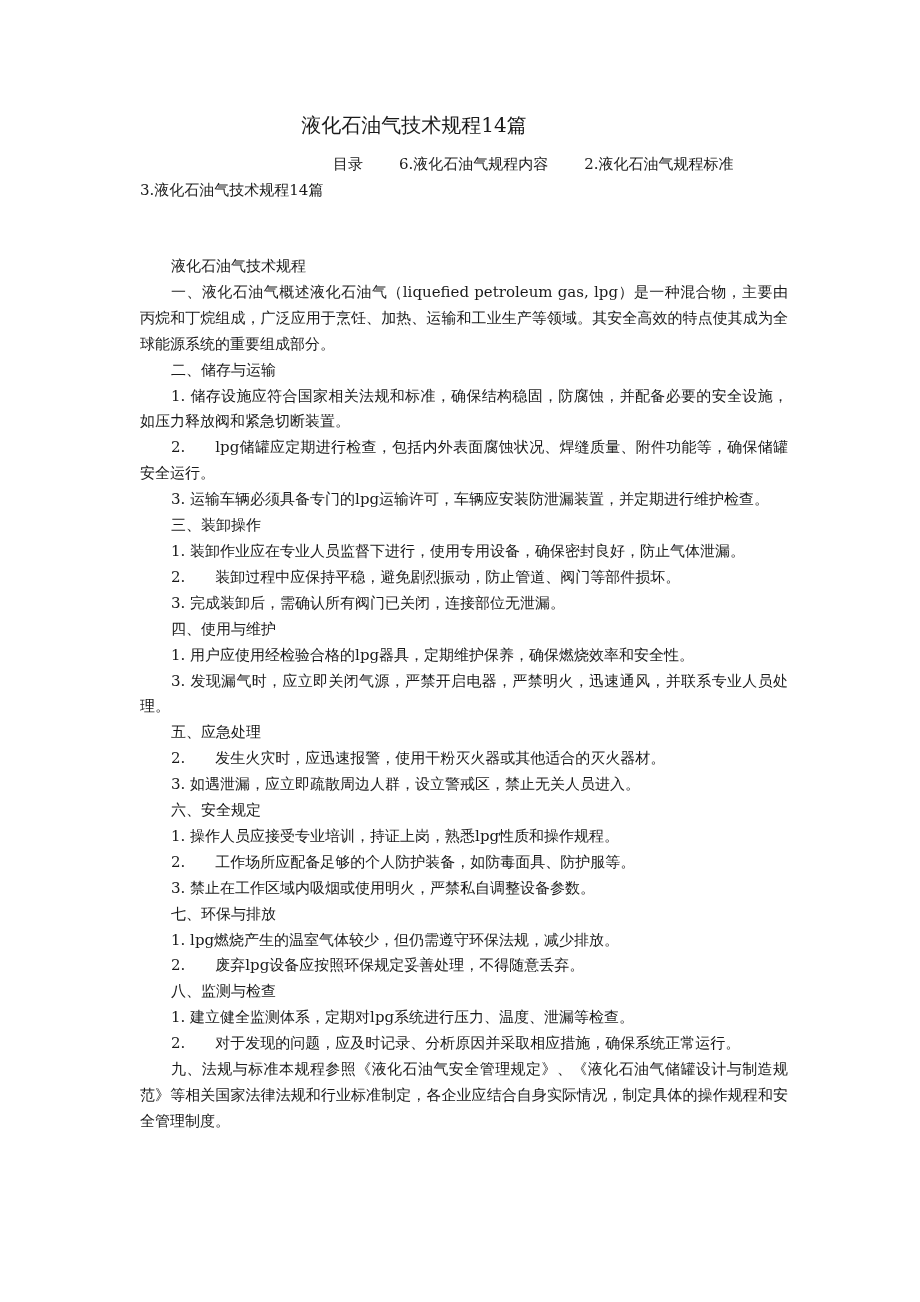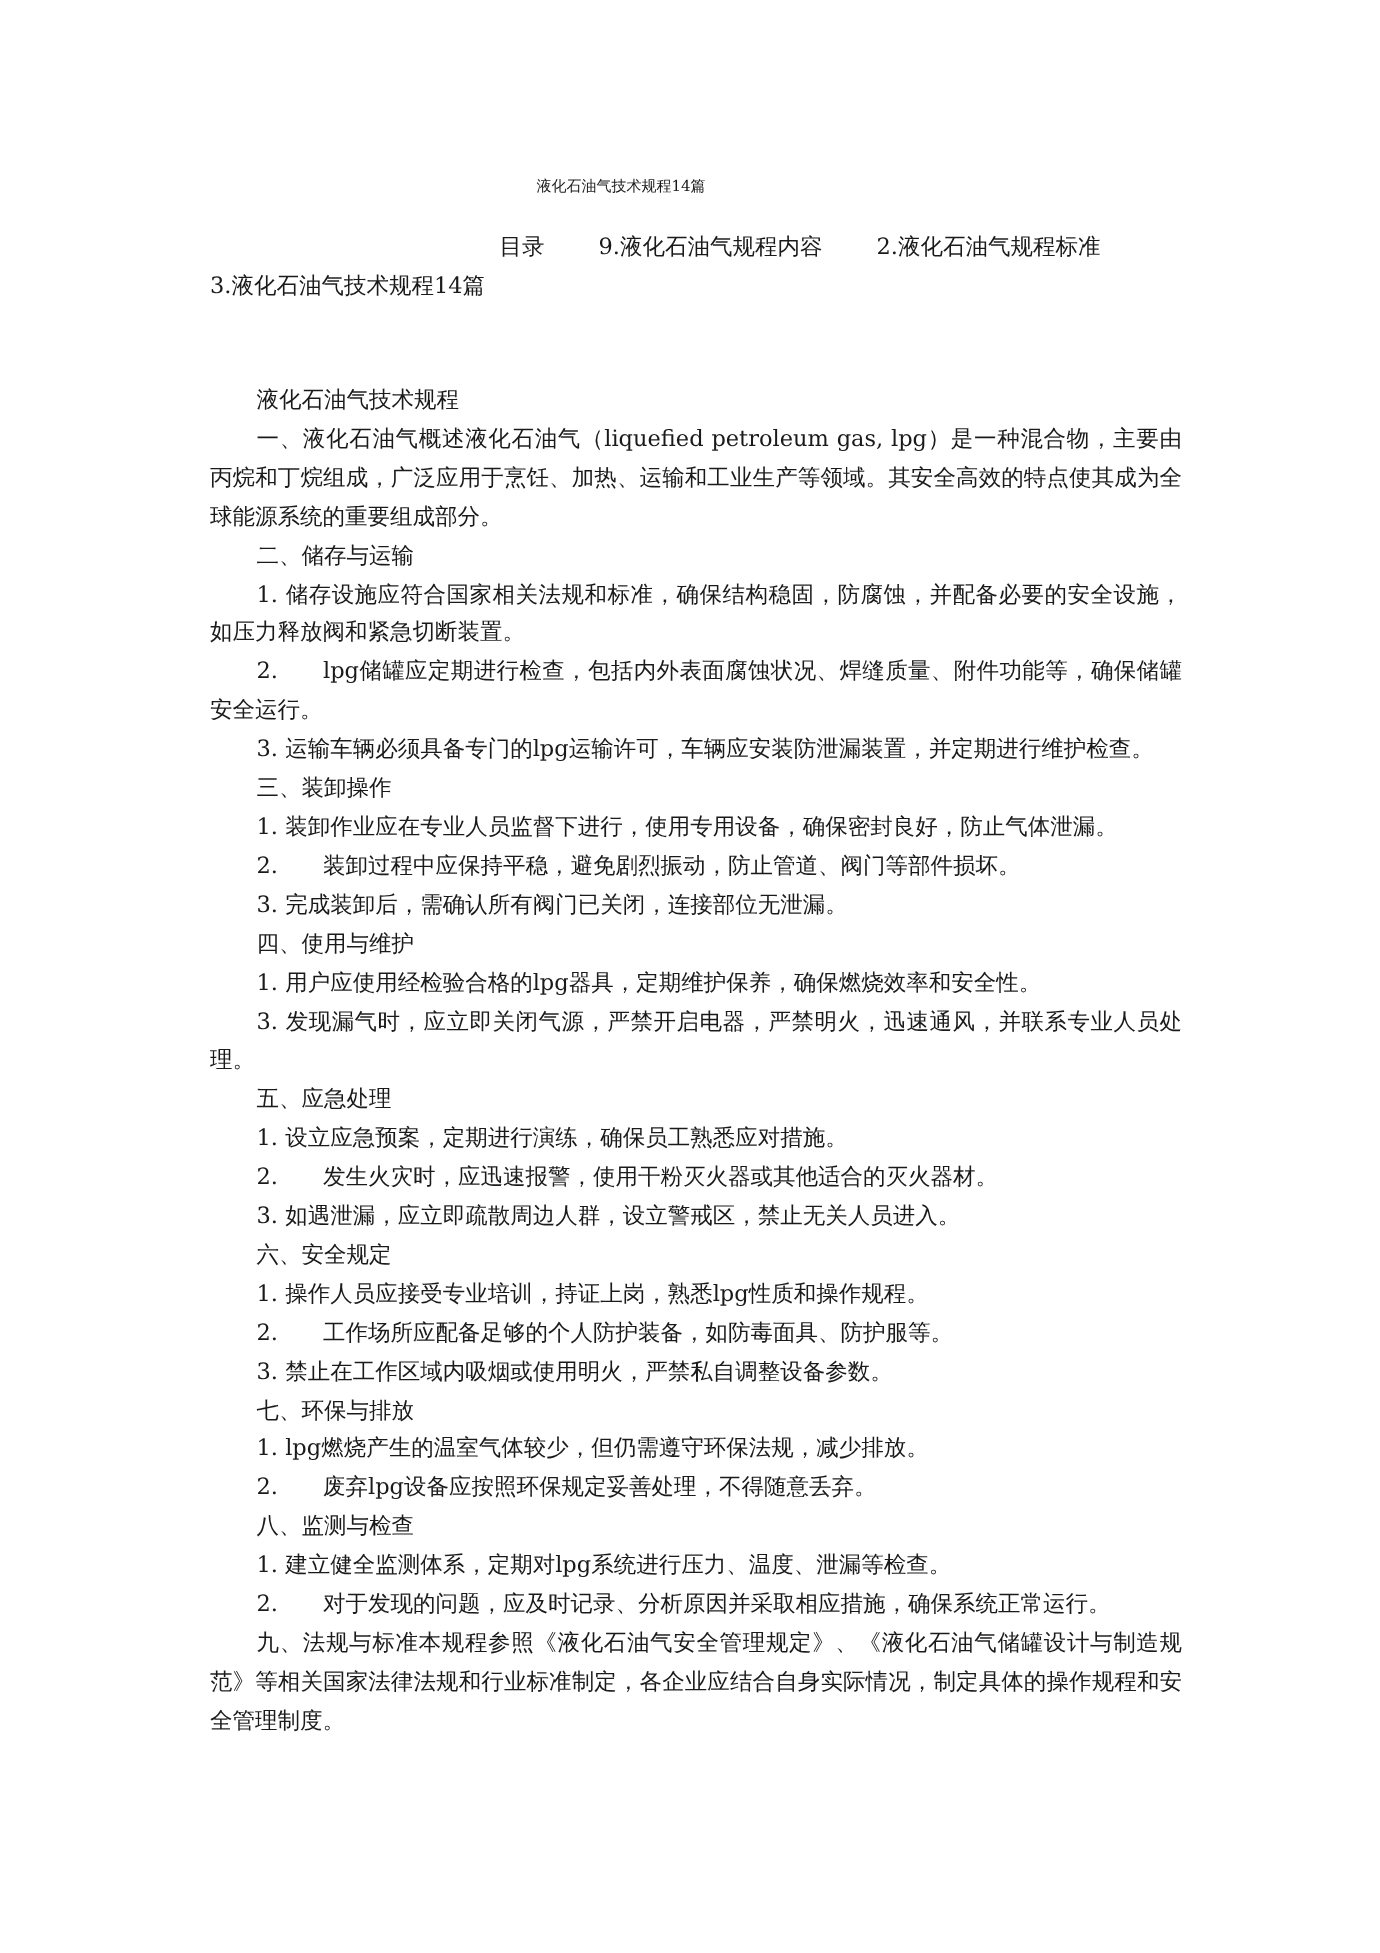--- a/index.html
+++ b/index.html
@@ -1,38 +1,38 @@
 <!DOCTYPE html>
 <html><head>
   <meta charset="utf-8">
   <style>
     html, body { margin: 0; padding: 0; background: #ffffff; }
     body { width: 920px; height: 1302px; position: relative; overflow: hidden;
            font-family: "DejaVu Serif", "Liberation Serif", serif; color: #1a1a1a; }
     .page { position: absolute; left: 0; top: 0; width: 920px; height: 1302px; background: #fff; }
     .title { position: absolute; top: 114px; left: 0; width: 828px; text-align: center;
-             font-size: 10px; line-height: 22px; }
+             font-size: 20px; line-height: 22px; }
     .toc { position: absolute; top: 151px; left: 140px; width: 650px; font-size: 15px; line-height: 26px; }
     .toc-line1 { padding-left: 193px; white-space: nowrap; }
     .toc-line1 span { display: inline-block; }
     .toc-gap { display: inline-block; width: 36px; }
     .body { position: absolute; top: 228px; left: 140px; width: 648px; font-size: 15px; line-height: 25.9px; margin-top: 26px; }
     .p { margin: 0; text-indent: 31px; text-align: justify; }
     .num { display: inline; }
     .tab { display: inline-block; width: 30px; }
   </style>
 </head>
 <body>
 
 <div class="page">
   <div class="title">液化石油气技术规程14篇</div>
 
   <div class="toc">
     <div class="toc-line1">
-      <span>目录</span><span class="toc-gap"></span><span>9.液化石油气规程内容</span><span class="toc-gap"></span><span>2.液化石油气规程标准</span>
+      <span>目录</span><span class="toc-gap"></span><span>6.液化石油气规程内容</span><span class="toc-gap"></span><span>2.液化石油气规程标准</span>
     </div>
     <div class="toc-line2">
       <span>3.液化石油气技术规程14篇</span>
     </div>
   </div>
 
   <div class="body">
     <p class="p">液化石油气技术规程</p>
     <div id="paras">
         <p class="p">一、液化石油气概述液化石油气（liquefied petroleum gas, lpg）是一种混合物，主要由丙烷和丁烷组成，广泛应用于烹饪、加热、运输和工业生产等领域。其安全高效的特点使其成为全球能源系统的重要组成部分。</p>
@@ -41,21 +41,20 @@
         <p class="p"><span class="num">2.</span><span class="tab"></span><span>lpg储罐应定期进行检查，包括内外表面腐蚀状况、焊缝质量、附件功能等，确保储罐安全运行。</span></p>
         <p class="p"><span class="num">3.</span><span class=""> </span><span>运输车辆必须具备专门的lpg运输许可，车辆应安装防泄漏装置，并定期进行维护检查。</span></p>
         <p class="p">三、装卸操作</p>
         <p class="p"><span class="num">1.</span><span class=""> </span><span>装卸作业应在专业人员监督下进行，使用专用设备，确保密封良好，防止气体泄漏。</span></p>
         <p class="p"><span class="num">2.</span><span class="tab"></span><span>装卸过程中应保持平稳，避免剧烈振动，防止管道、阀门等部件损坏。</span></p>
         <p class="p"><span class="num">3.</span><span class=""> </span><span>完成装卸后，需确认所有阀门已关闭，连接部位无泄漏。</span></p>
         <p class="p">四、使用与维护</p>
         <p class="p"><span class="num">1.</span><span class=""> </span><span>用户应使用经检验合格的lpg器具，定期维护保养，确保燃烧效率和安全性。</span></p>
         <p class="p"><span class="num">3.</span><span class=""> </span><span>发现漏气时，应立即关闭气源，严禁开启电器，严禁明火，迅速通风，并联系专业人员处理。</span></p>
         <p class="p">五、应急处理</p>
-        <p class="p"><span class="num">1.</span><span class=""> </span><span>设立应急预案，定期进行演练，确保员工熟悉应对措施。</span></p>
         <p class="p"><span class="num">2.</span><span class="tab"></span><span>发生火灾时，应迅速报警，使用干粉灭火器或其他适合的灭火器材。</span></p>
         <p class="p"><span class="num">3.</span><span class=""> </span><span>如遇泄漏，应立即疏散周边人群，设立警戒区，禁止无关人员进入。</span></p>
         <p class="p">六、安全规定</p>
         <p class="p"><span class="num">1.</span><span class=""> </span><span>操作人员应接受专业培训，持证上岗，熟悉lpg性质和操作规程。</span></p>
         <p class="p"><span class="num">2.</span><span class="tab"></span><span>工作场所应配备足够的个人防护装备，如防毒面具、防护服等。</span></p>
         <p class="p"><span class="num">3.</span><span class=""> </span><span>禁止在工作区域内吸烟或使用明火，严禁私自调整设备参数。</span></p>
         <p class="p">七、环保与排放</p>
         <p class="p"><span class="num">1.</span><span class=""> </span><span>lpg燃烧产生的温室气体较少，但仍需遵守环保法规，减少排放。</span></p>
         <p class="p"><span class="num">2.</span><span class="tab"></span><span>废弃lpg设备应按照环保规定妥善处理，不得随意丢弃。</span></p>
         <p class="p">八、监测与检查</p>

